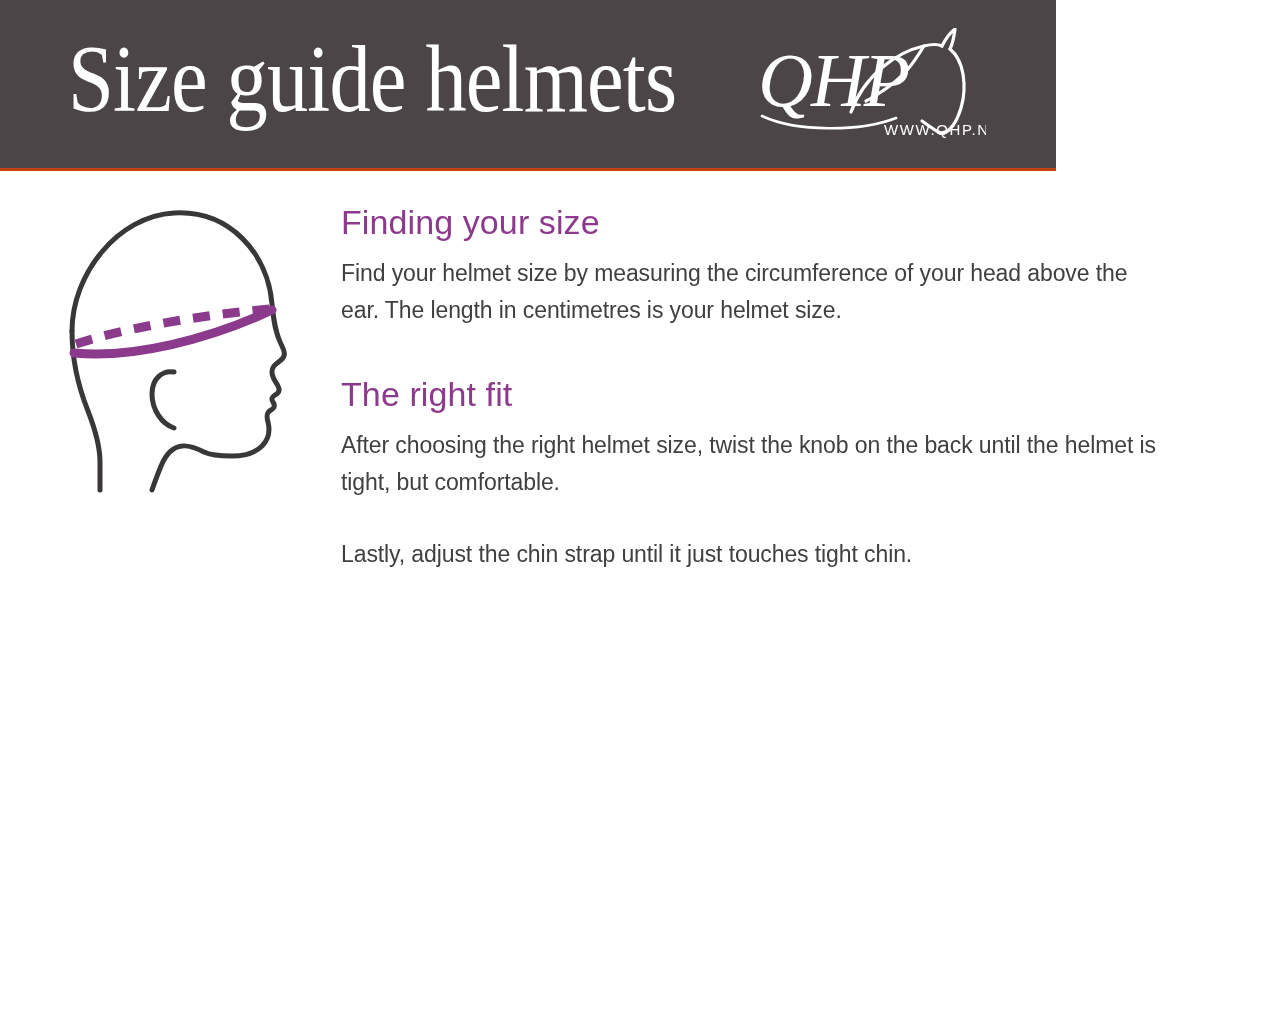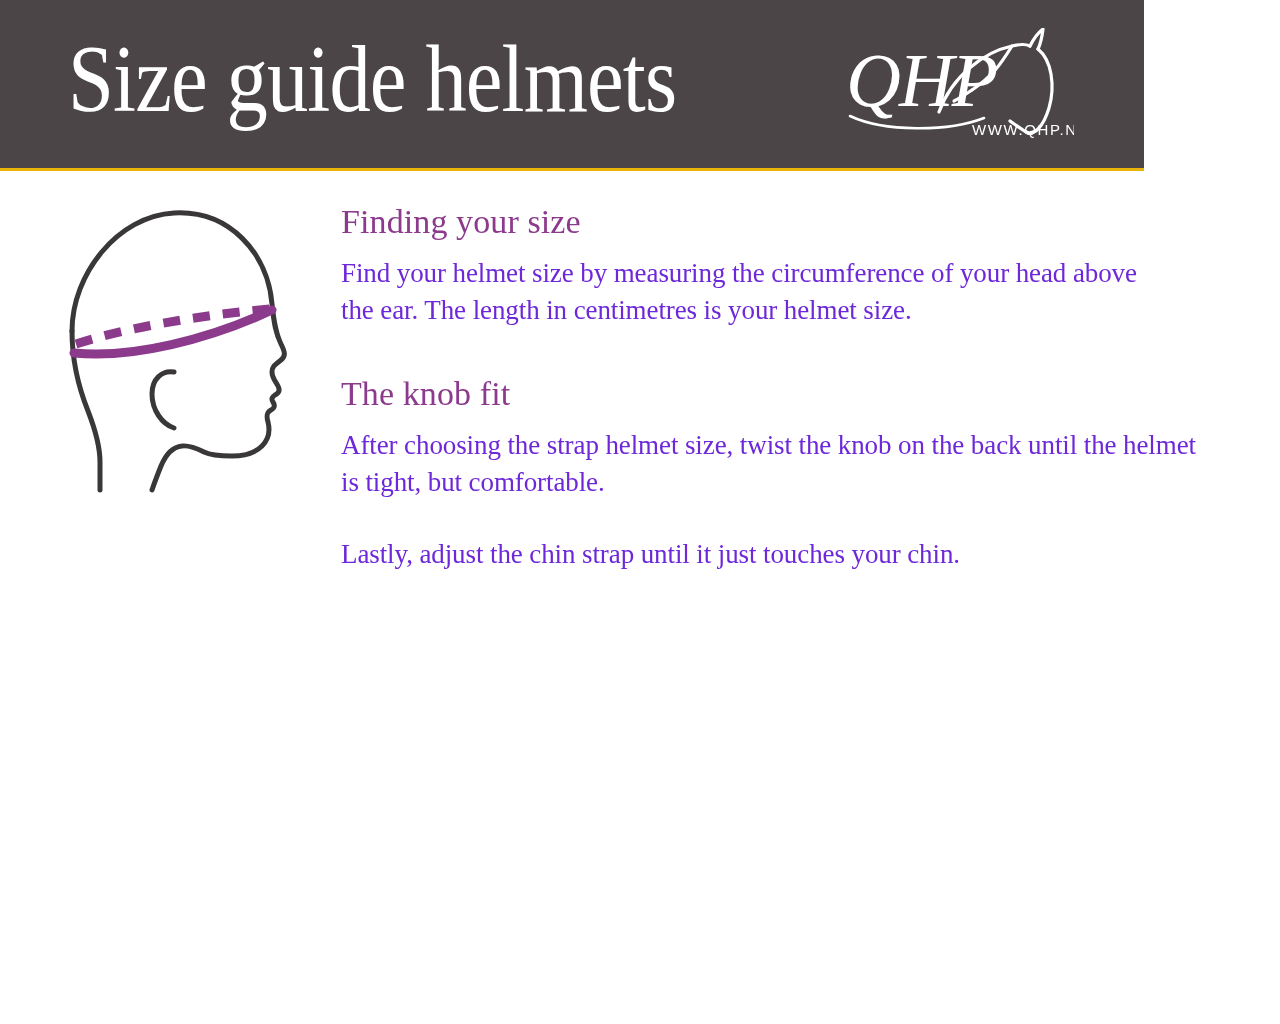--- a/index.html
+++ b/index.html
@@ -13,24 +13,24 @@
     font-family: "Liberation Sans", sans-serif;
     overflow: hidden;
     position: relative;
   }
 
   
   #header-band {
     position: absolute;
     left: 0;
     top: 0;
-    width: 1144px;
+    width: 1056px;
     height: 171px;
     background: #4b4547;
-    border-bottom: 3px solid #eab308;
+    border-bottom: 3px solid #c2410c;
     box-sizing: border-box;
   }
 
   #page-title {
     position: absolute;
     left: 68px;
     top: 24px;
     color: #ffffff;
     font-family: "Liberation Serif", "DejaVu Serif", serif;
     font-size: 96px;
@@ -61,35 +61,34 @@
     height: 300px;
   }
   #head-illustration svg { display: block; }
 
   
   #content-column {
     position: absolute;
     left: 341px;
     top: 202px;
     width: 880px;
-    font-family: Liberation Serif, serif;
   }
 
   .section-heading {
     color: #8c3a8c;
     font-size: 34px;
     line-height: 40px;
     font-weight: 400;
     margin: 0 0 13px 0;
     letter-spacing: 0.1px;
   }
 
   .section-body {
-    color: #6d28d9;
-    font-size: 27px;
+    color: #404040;
+    font-size: 23px;
     line-height: 37px;
     font-weight: 400;
     margin: 0;
     letter-spacing: -0.1px;
     max-width: 860px;
   }
 
   #section-finding { margin-bottom: 0; }
   #section-finding .section-body { max-width: 800px; }
 
@@ -167,18 +166,18 @@
 </div>
 
 <div id="content-column">
 
   <section id="section-finding">
     <h2 class="section-heading">Finding your size</h2>
     <p class="section-body">Find your helmet size by measuring the circumference of your head above the ear. The length in centimetres is your helmet size.</p>
   </section>
 
   <section id="section-fit">
-    <h2 class="section-heading">The knob fit</h2>
-    <p class="section-body">After choosing the strap helmet size, twist the knob on the back until the helmet is tight, but comfortable.</p>
-    <p class="section-body para-gap">Lastly, adjust the chin strap until it just touches your chin.</p>
+    <h2 class="section-heading">The right fit</h2>
+    <p class="section-body">After choosing the right helmet size, twist the knob on the back until the helmet is tight, but comfortable.</p>
+    <p class="section-body para-gap">Lastly, adjust the chin strap until it just touches tight chin.</p>
   </section>
 
 </div>
 
 </body></html>

